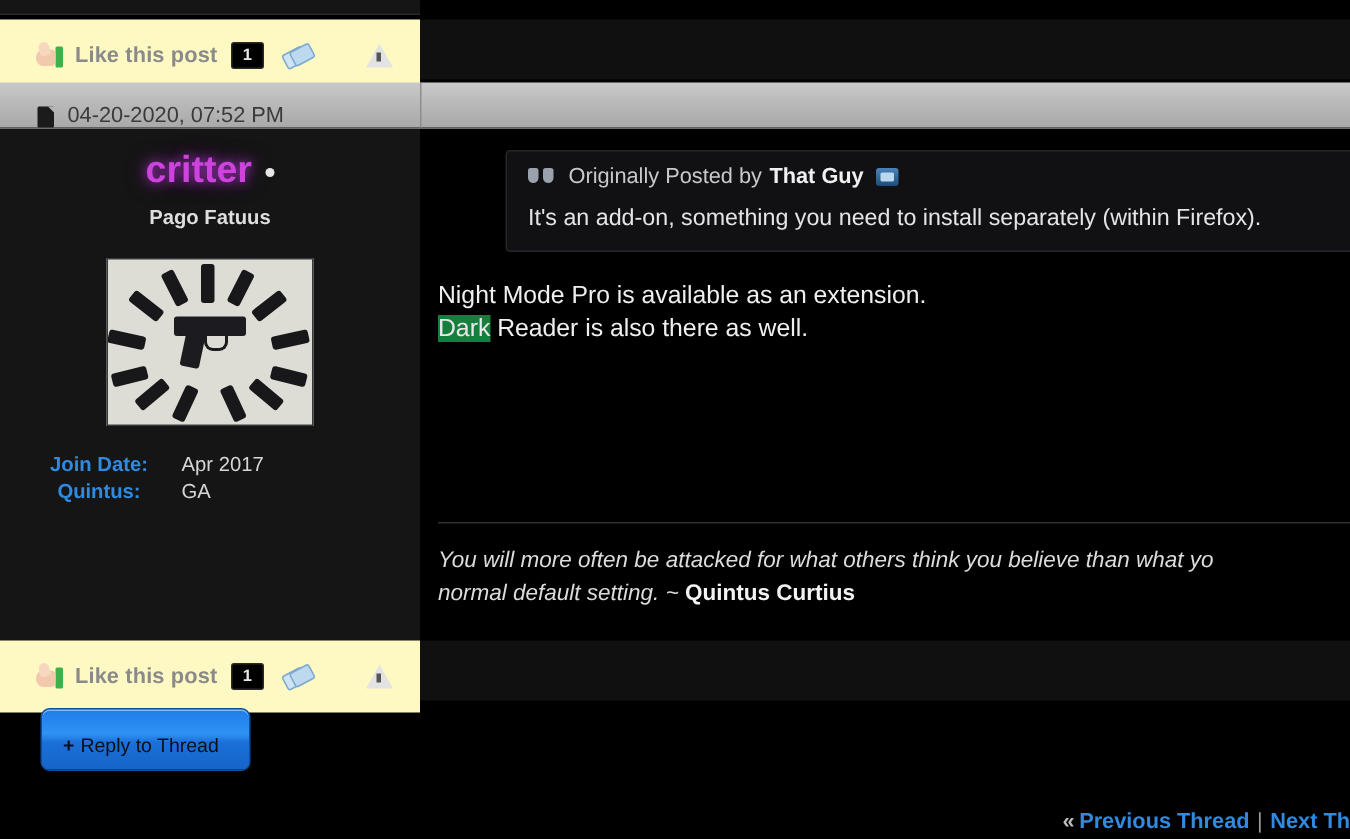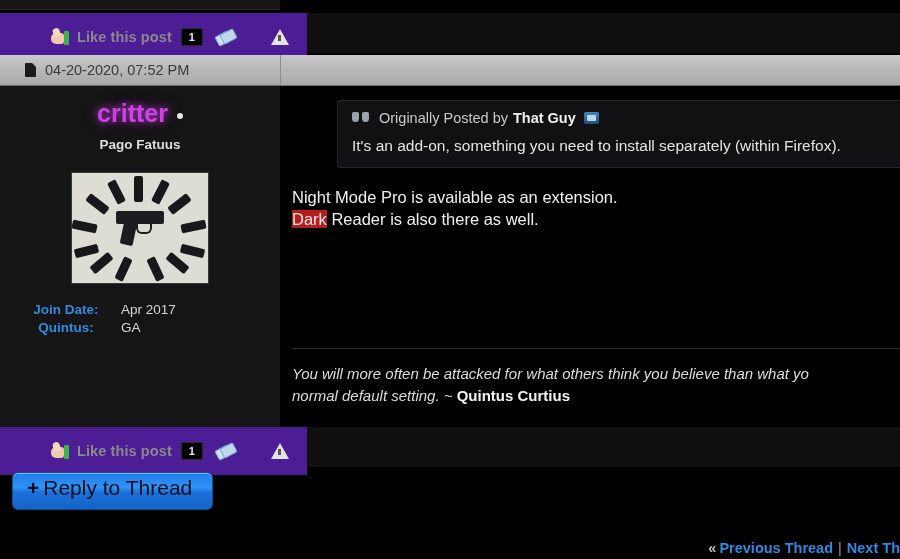--- a/index.html
+++ b/index.html
@@ -12,22 +12,22 @@
   }
   .page{position:absolute;inset:0;background:#000;}
 
   
   .top-sliver{position:absolute;left:0;top:0;width:280px;height:10px;background:#151515;}
   .top-sliver-line{position:absolute;left:0;top:9px;width:280px;height:1px;background:#2a2a2a;}
 
   
   .likebar{
     position:absolute;left:0;width:280px;height:48px;
-    background:#4c1d95;
-    display:flex;align-items:center;padding-left:27px;
+    background:#fef9c3;
+    display:flex;align-items:center;
   }
   .likebar.top{top:13px;}
   .likebar.bottom{top:427px;}
   .likebar-right{
     position:absolute;width:620px;height:40px;background:#101010;
   }
   .likebar-right.top{left:280px;top:13px;}
   .likebar-right.bottom{left:280px;top:427px;}
 
   .thumb-icon{
@@ -68,21 +68,21 @@
     border-bottom:16px solid #e3e3e3;
   }
   .warn-icon:after{
     content:"";position:absolute;left:-1.5px;top:6px;width:3px;height:6px;background:#555;
   }
 
   
   .datebar{
     position:absolute;left:0;top:55px;width:900px;height:30px;
     background:linear-gradient(to bottom,#c9c9c9 0%,#b9b9b9 45%,#a9a9a9 100%);
-    display:flex;align-items:center;
+    display:flex;align-items:flex-end;
     border-bottom:1px solid #6d6d6d;
   }
   .datebar .sep{position:absolute;left:280px;top:0;width:1px;height:30px;background:#8d8d8d;}
   .page-icon{
     margin-left:25px;width:11px;height:14px;background:#1b1b1b;
     border-radius:1px;position:relative;
   }
   .page-icon:after{
     content:"";position:absolute;right:0;top:0;border-top:4px solid #b5b5b5;
     border-left:4px solid transparent;
@@ -157,39 +157,39 @@
   .view-post-icon:after{
     content:"";position:absolute;left:3px;top:3px;width:9px;height:6px;
     background:#bcd8ef;border-radius:1px;
   }
   .quote-text{
     margin-top:11px;color:#e4e4e4;font-size:15.5px;white-space:nowrap;
   }
   .msg{
     position:absolute;left:12px;top:100px;color:#efefef;font-size:16.5px;line-height:22px;
   }
-  .msg .hl{background:#b91c1c;color:#e9e9e9;}
+  .msg .hl{background:#15803d;color:#e9e9e9;}
 
   .sigline{
     position:absolute;left:12px;top:262px;width:608px;height:1px;background:#2e2e2e;
   }
   .sig{
     position:absolute;left:12px;top:277px;color:#dcdcdc;font-size:15px;
     font-style:italic;line-height:22px;width:1000px;
   }
   .sig b{font-style:normal;font-weight:bold;color:#f2f2f2;}
 
   
   .replywrap{position:absolute;left:0;top:467px;width:900px;height:50px;}
   .reply-btn{
-    position:absolute;left:12px;top:5px;
+    position:absolute;left:27px;top:5px;
     background:linear-gradient(to bottom,#1f7ce8 0%,#2f93f5 40%,#1a6fd8 55%,#1565c8 100%);
     border:1px solid #0d4f9e;border-radius:6px;
-    color:#0a0f1e;font-size:21px;font-weight:normal;
-    padding:3px 20px 9px 14px;cursor:pointer;
+    color:#0a0f1e;font-size:13px;font-weight:normal;
+    padding:16px 20px 9px 14px;cursor:pointer;
     box-shadow:inset 0 1px 0 rgba(255,255,255,.45);
   }
   .reply-btn .plus{font-weight:bold;margin-right:4px;}
 
   
   .botnav{
     position:absolute;left:0;top:540px;width:900px;height:19px;
     text-align:right;font-size:14.5px;font-weight:bold;white-space:nowrap;
   }
   .botnav .chev{color:#bdbdbd;margin-right:3px;}

